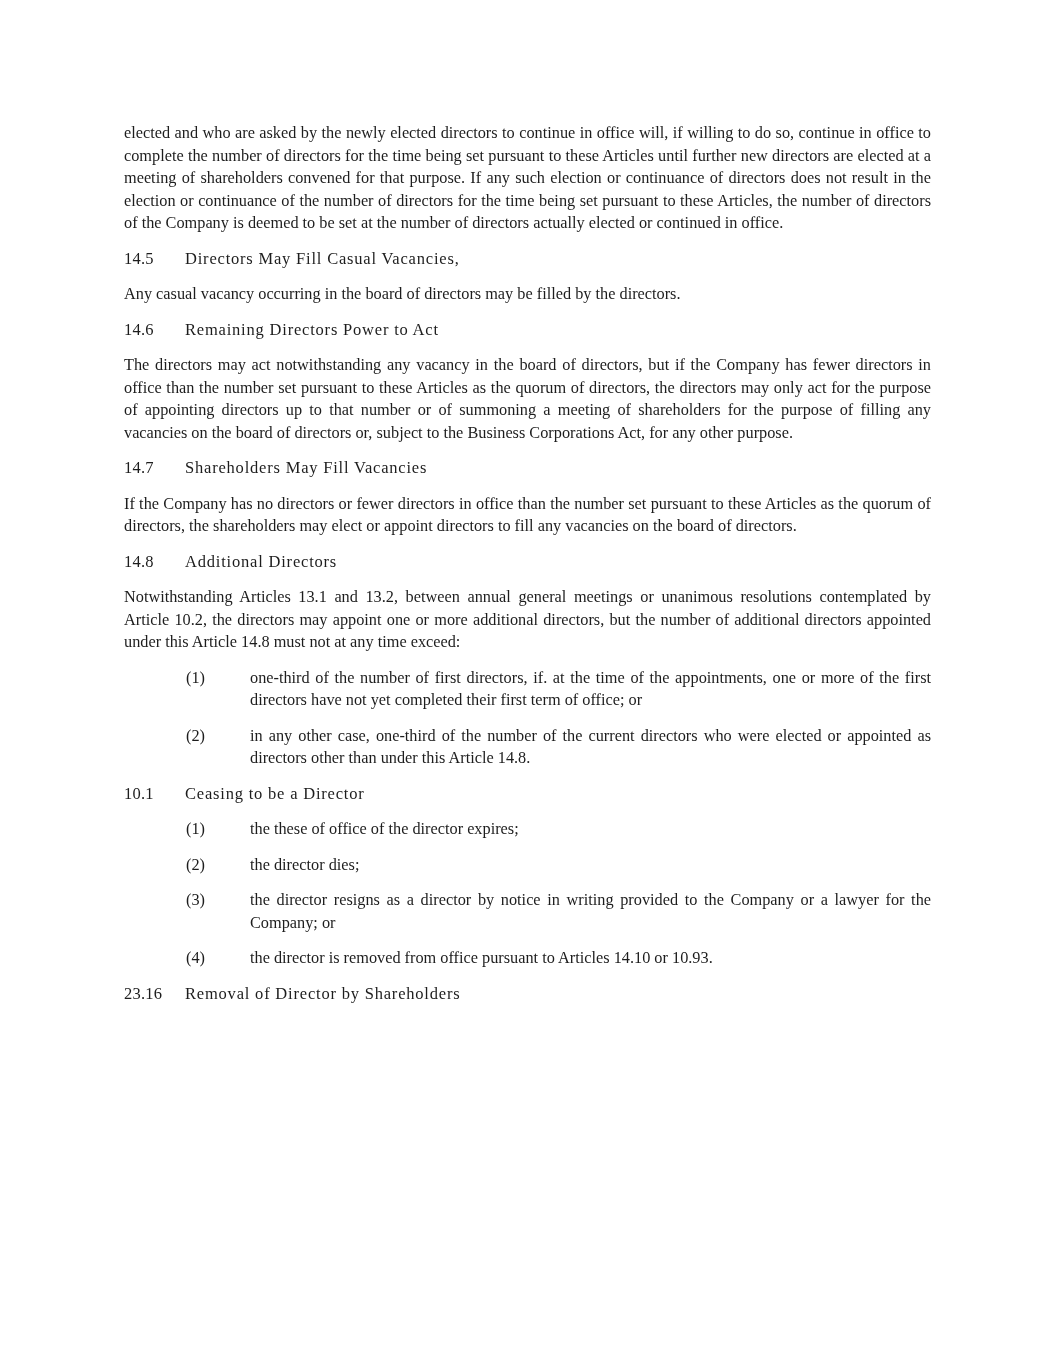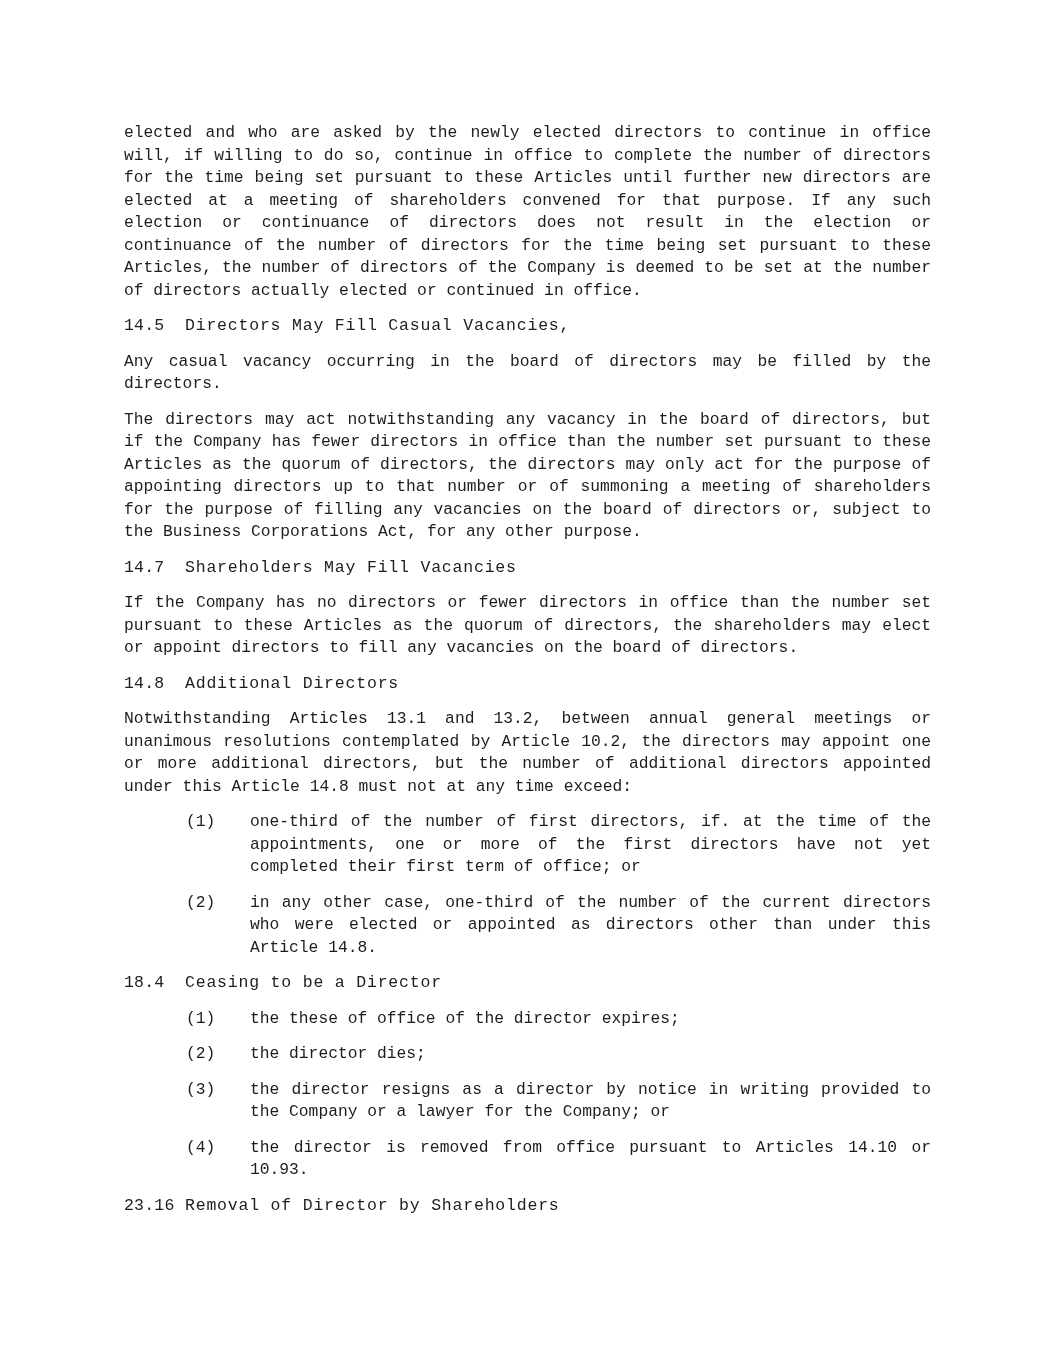--- a/index.html
+++ b/index.html
@@ -9,21 +9,21 @@
   }
   .page {
     position: relative;
     width: 1055px;
     height: 1365px;
     margin: 0 auto;
     background: #ffffff;
     box-sizing: border-box;
     padding: 122px 124px 0 124px;
     color: #1d1d1d;
-    font-family: Liberation Mono, monospace;
+    font-family: Liberation Serif, serif;
     font-size: 16.3px;
     line-height: 22.5px;
   }
   .body-text {
     margin: 0 0 13px 0;
     text-align: justify;
   }
   .heading {
     display: flex;
     margin: 0 0 13px 0;
@@ -58,41 +58,45 @@
 <body>
 
 <main class="page">
   <div id="doc-root">
       <p class="body-text">elected and who are asked by the newly elected directors to continue in office will, if willing to do so, continue in office to complete the number of directors for the time being set pursuant to these Articles until further new directors are elected at a meeting of shareholders convened for that purpose. If any such election or continuance of directors does not result in the election or continuance of the number of directors for the time being set pursuant to these Articles, the number of directors of the Company is deemed to be set at the number of directors actually elected or continued in office.</p>
       <h2 class="heading">
         <span class="h-num">14.5</span>
         <span class="h-title">Directors May Fill Casual Vacancies,</span>
       </h2>
       <p class="body-text">Any casual vacancy occurring in the board of directors may be filled by the directors.</p>
+      <h2 class="heading">
+        <span class="h-num">14.6</span>
+        <span class="h-title">Remaining Directors Power to Act</span>
+      </h2>
       <p class="body-text">The directors may act notwithstanding any vacancy in the board of directors, but if the Company has fewer directors in office than the number set pursuant to these Articles as the quorum of directors, the directors may only act for the purpose of appointing directors up to that number or of summoning a meeting of shareholders for the purpose of filling any vacancies on the board of directors or, subject to the Business Corporations Act, for any other purpose.</p>
       <h2 class="heading">
         <span class="h-num">14.7</span>
         <span class="h-title">Shareholders May Fill Vacancies</span>
       </h2>
       <p class="body-text">If the Company has no directors or fewer directors in office than the number set pursuant to these Articles as the quorum of directors, the shareholders may elect or appoint directors to fill any vacancies on the board of directors.</p>
       <h2 class="heading">
         <span class="h-num">14.8</span>
         <span class="h-title">Additional Directors</span>
       </h2>
       <p class="body-text">Notwithstanding Articles 13.1 and 13.2, between annual general meetings or unanimous resolutions contemplated by Article 10.2, the directors may appoint one or more additional directors, but the number of additional directors appointed under this Article 14.8 must not at any time exceed:</p>
       <div class="list-item">
         <span class="li-num">(1)</span>
         <span class="li-text">one-third of the number of first directors, if. at the time of the appointments, one or more of the first directors have not yet completed their first term of office; or</span>
       </div>
       <div class="list-item">
         <span class="li-num">(2)</span>
         <span class="li-text">in any other case, one-third of the number of the current directors who were elected or appointed as directors other than under this Article 14.8.</span>
       </div>
       <h2 class="heading">
-        <span class="h-num">18.4</span>
+        <span class="h-num">10.1</span>
         <span class="h-title">Ceasing to be a Director</span>
       </h2>
       <div class="list-item">
         <span class="li-num">(1)</span>
         <span class="li-text">the these of office of the director expires;</span>
       </div>
       <div class="list-item">
         <span class="li-num">(2)</span>
         <span class="li-text">the director dies;</span>
       </div>

